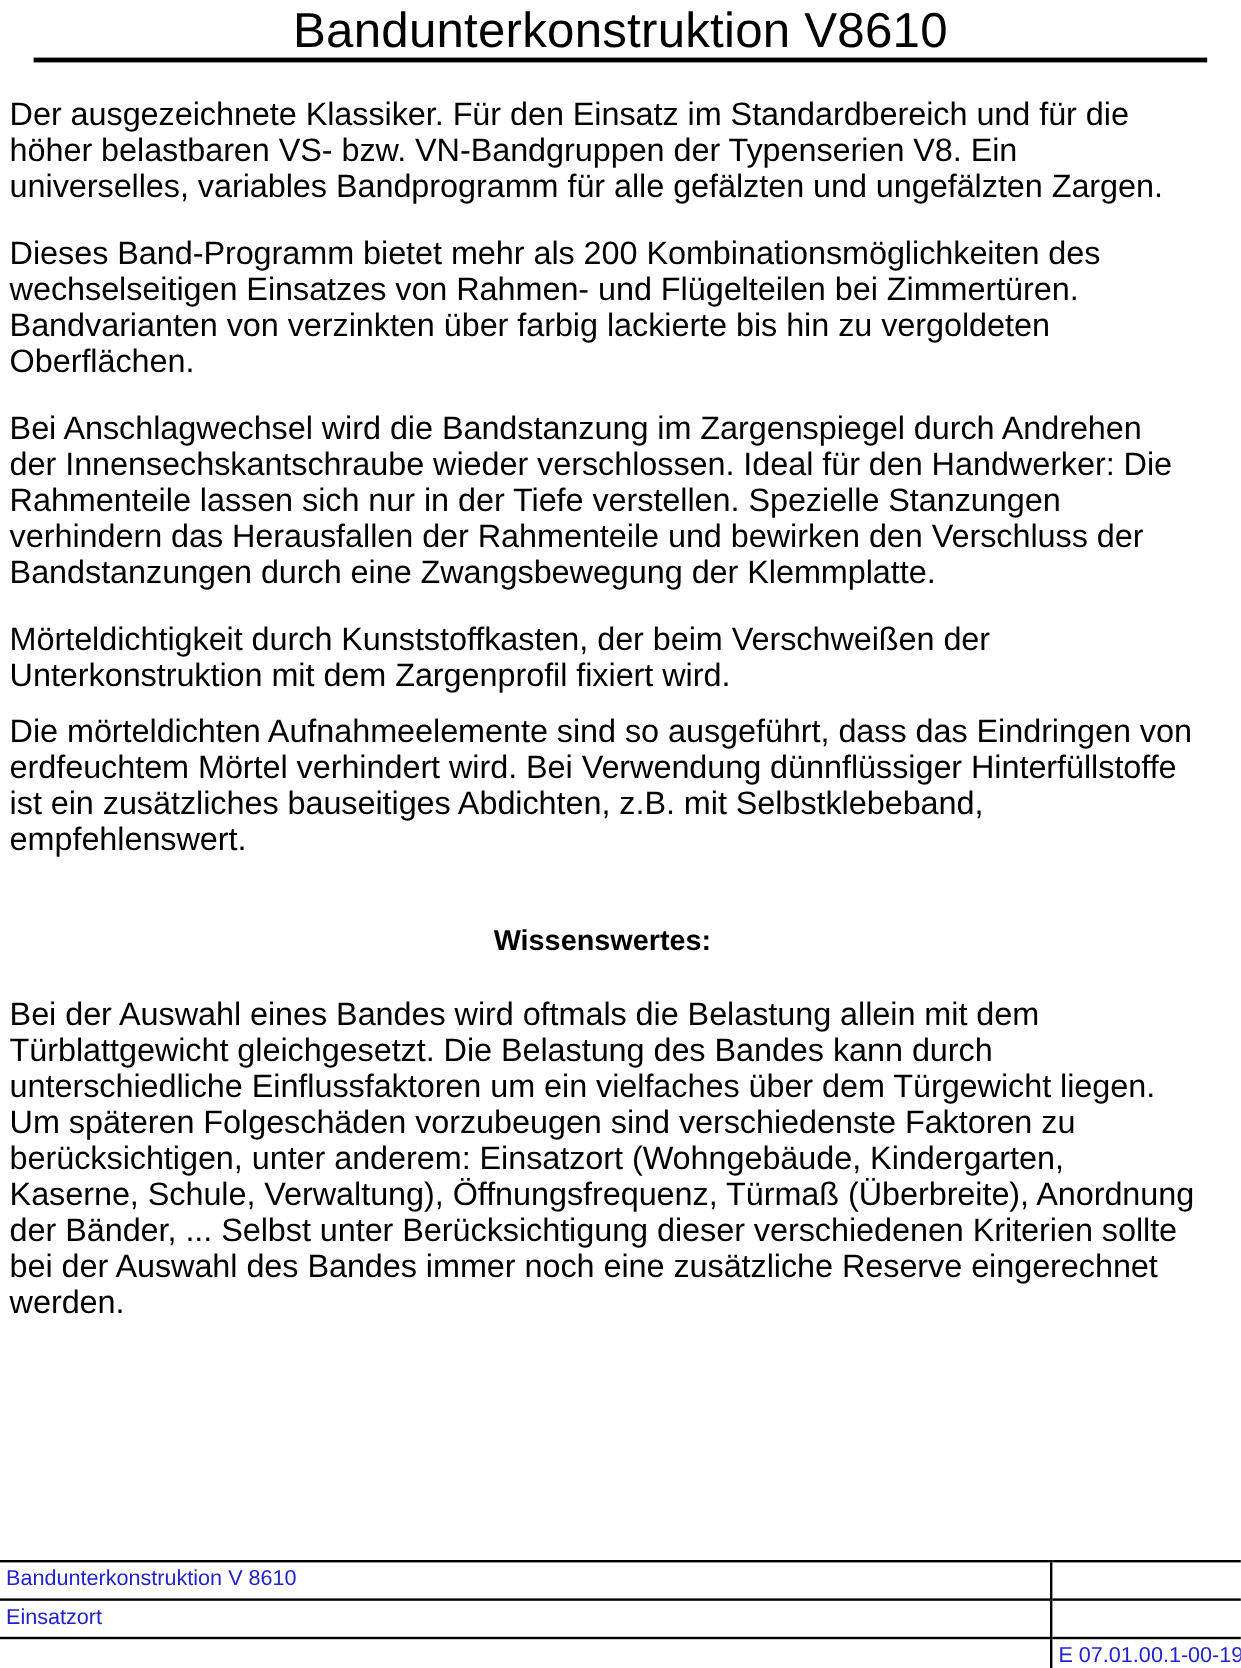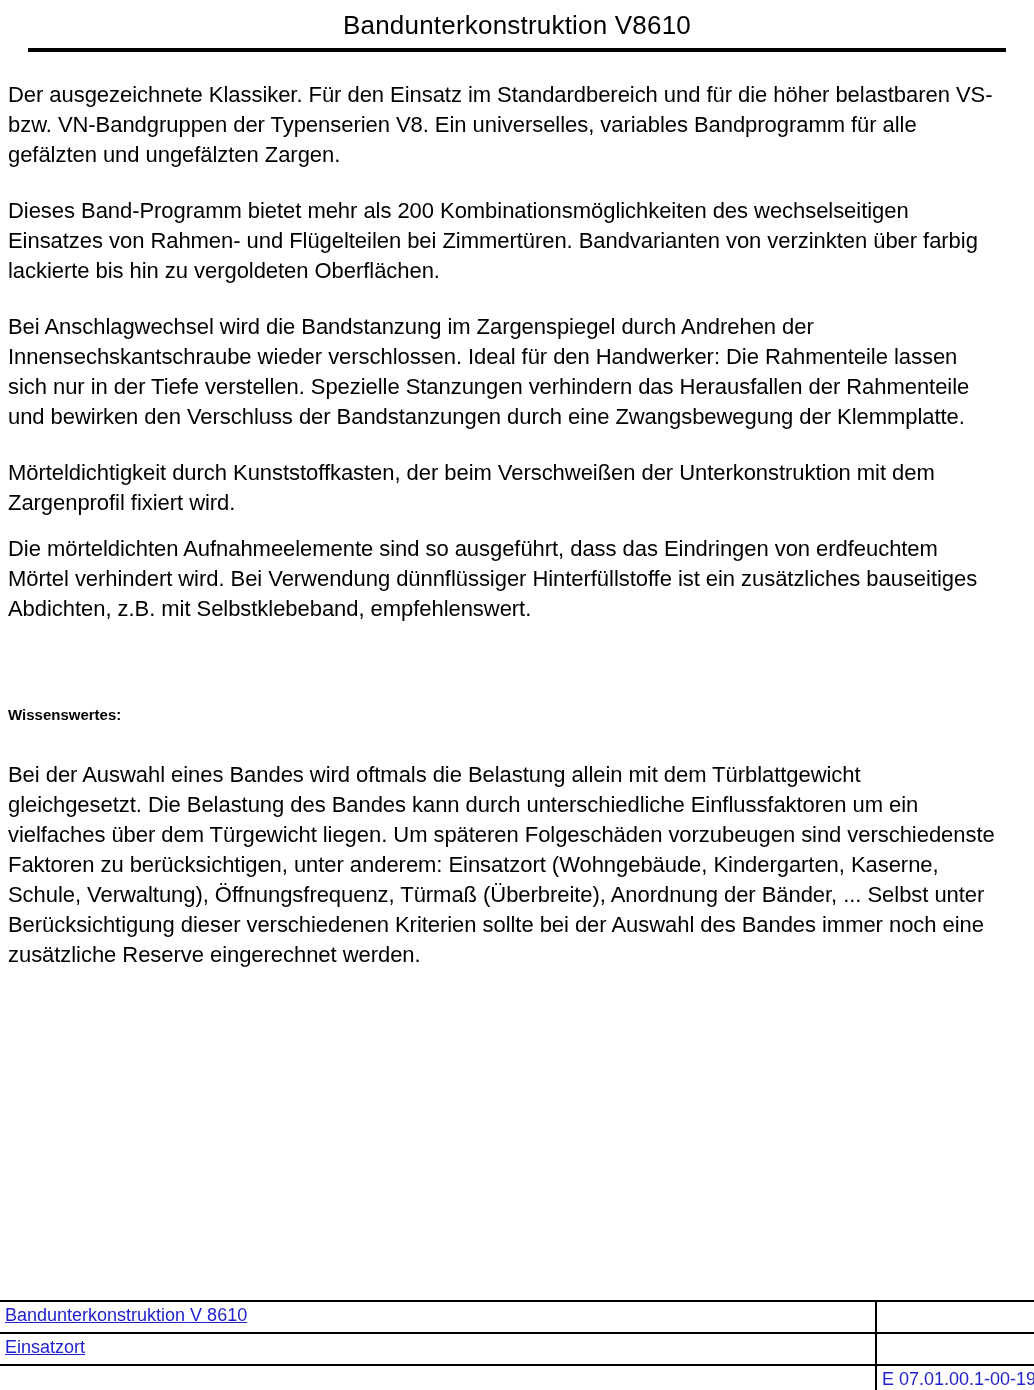--- a/index.html
+++ b/index.html
@@ -24,21 +24,21 @@
     height: 1390px;
   }
 
   
   .doc-title {
     position: absolute;
     top: 6px;
     left: 0;
     width: 1034px;
     text-align: center;
-    font-size: 26px;
+    font-size: 41px;
     font-weight: normal;
     letter-spacing: 0.2px;
     line-height: 38px;
     margin: 0;
   }
   .title-rule {
     position: absolute;
     top: 48px;
     left: 28px;
     width: 978px;
@@ -48,36 +48,37 @@
 
   
   .content {
     position: absolute;
     top: 80px;
     left: 8px;
     width: 988px;
   }
   .para {
     margin: 0 0 26px 0;
-    font-size: 22px;
+    font-size: 27px;
     line-height: 30px;
     color: #000000;
     letter-spacing: -0.05px;
   }
   .para.tight {
     margin-bottom: 16px;
   }
   .para.spacer-lg {
-    margin-bottom: 76px;
+    margin-bottom: 56px;
   }
   .section-heading {
     margin: 0 0 30px 0;
-    font-size: 15px;
+    font-size: 24px;
     line-height: 30px;
     font-weight: bold;
+    text-align: center;
   }
 
   
   .footer {
     position: absolute;
     left: 0;
     top: 1300px;
     width: 1034px;
     border-collapse: collapse;
     table-layout: fixed;
@@ -88,21 +89,21 @@
     padding: 1px 5px 2px 5px;
     font-size: 18px;
     line-height: 25px;
     color: #2222cc;
     vertical-align: top;
     height: 27px;
   }
   .footer tr:last-child td {
     border-bottom: 2px solid #000000;
   }
-  .footer .col-left  { width: 865px; text-decoration: underline; }
+  .footer .col-left  { width: 865px; }
   .footer .col-right { width: 169px; border-left: 2px solid #000000; }
   .footer .row-gap td { height: 28px; }
   .footer td.empty { color: transparent; }
 </style>
 </head>
 <body>
 
 <div class="page">
 
   <h1 class="doc-title">Bandunterkonstruktion V8610</h1>

